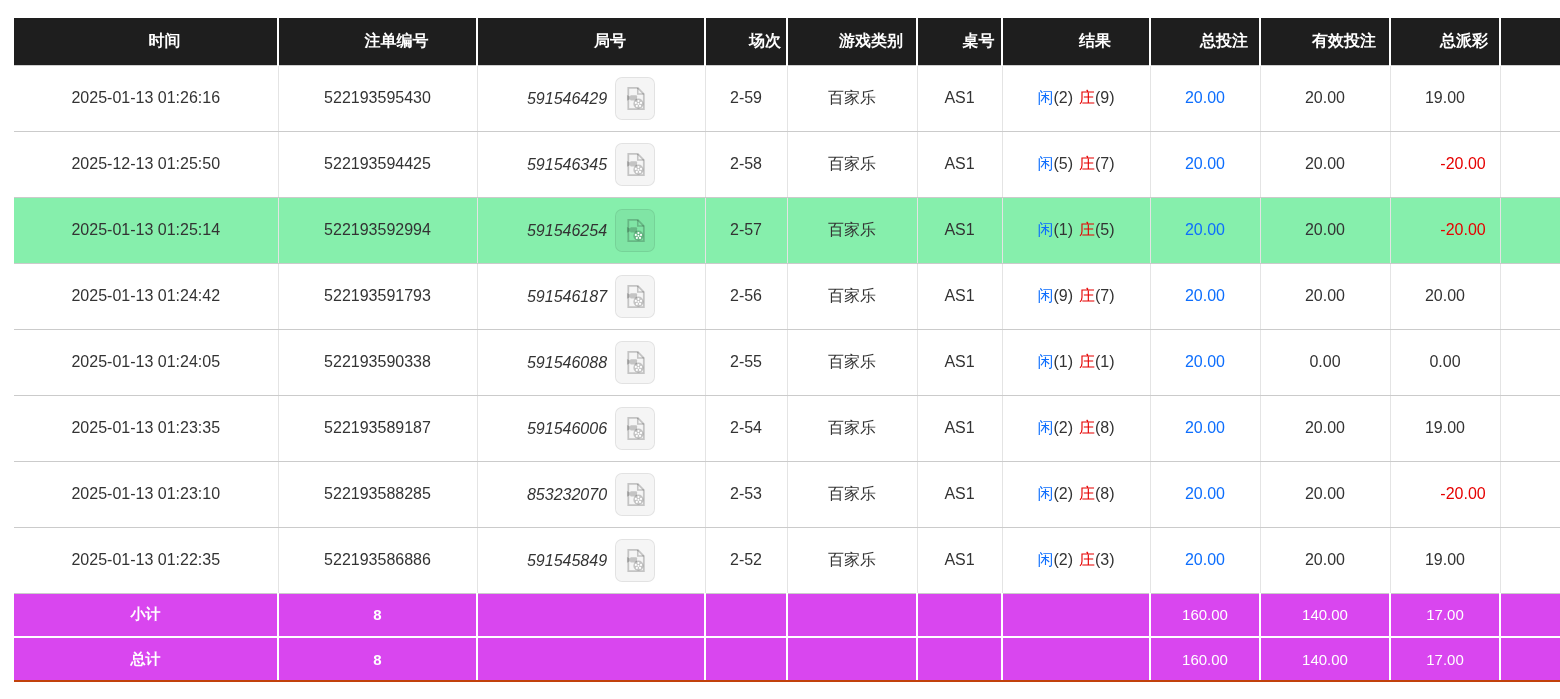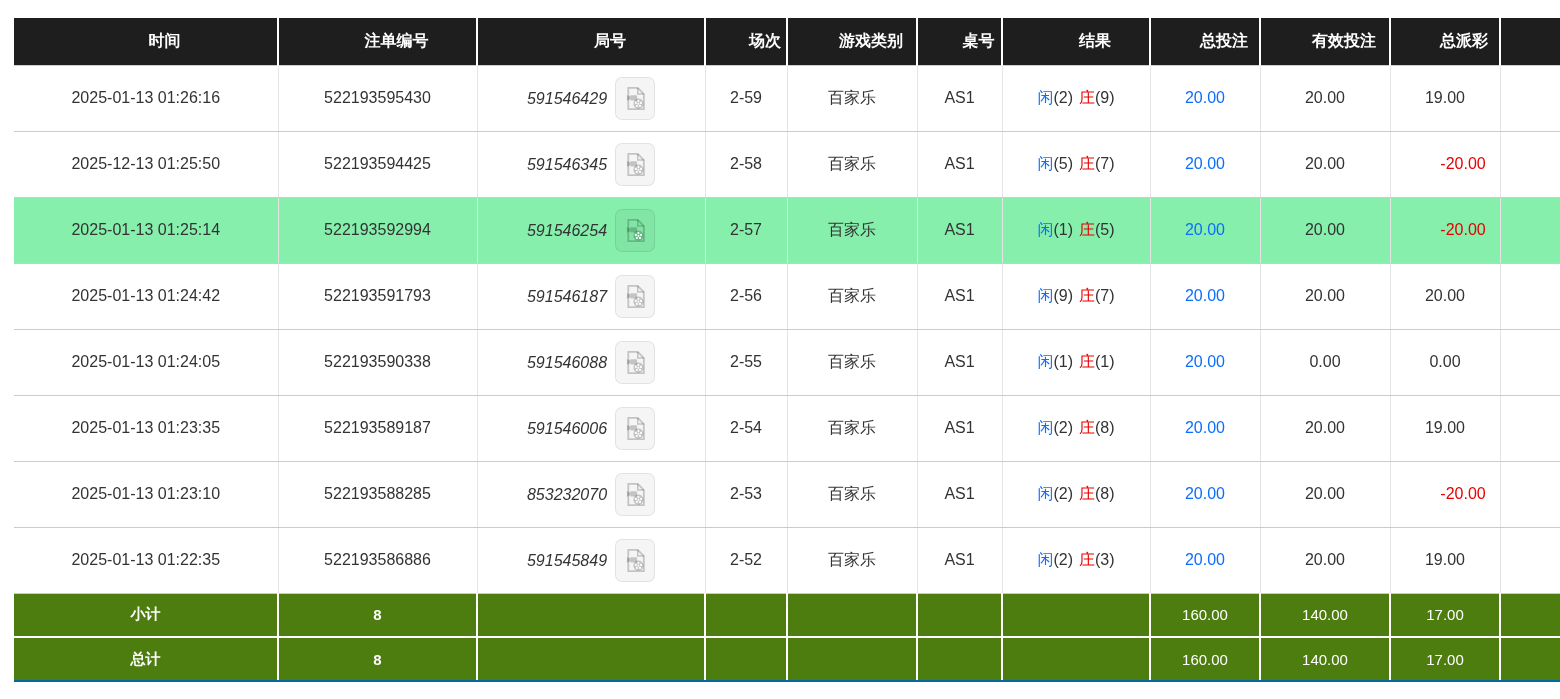--- a/index.html
+++ b/index.html
@@ -52,26 +52,26 @@
   .video-btn {
     display: inline-flex; align-items: center; justify-content: center;
     width: 40px; height: 43px; margin-left: 8px; vertical-align: middle;
     border-radius: 7px; cursor: pointer;
     background: rgba(0,0,0,0.04); border: 1px solid rgba(0,0,0,0.08);
     color: rgba(0,0,0,0.20);
   }
   .round-text { vertical-align: middle; font-style: italic; }
 
   tfoot td {
-    background: #4d7c0f; color: #fff; height: 44px; text-align: center;
+    background: #d946ef; color: #fff; height: 44px; text-align: center;
     border-right: 2px solid #fff; font-size: 15px; white-space: nowrap;
   }
   tfoot td:last-child { border-right: none; }
   tfoot tr.subtotal-row td { border-bottom: 2px solid #fff; }
-  tfoot tr.total-row td { border-bottom: 2px solid #0369a1; }
+  tfoot tr.total-row td { border-bottom: 2px solid #c2410c; }
   tfoot .flabel { font-weight: bold; }
   tfoot .fcount { font-weight: bold; }
 </style>
 </head>
 <body>
 
 <div class="table-wrap">
   <table class="bet-table">
     <colgroup>
       <col class="c-time">

